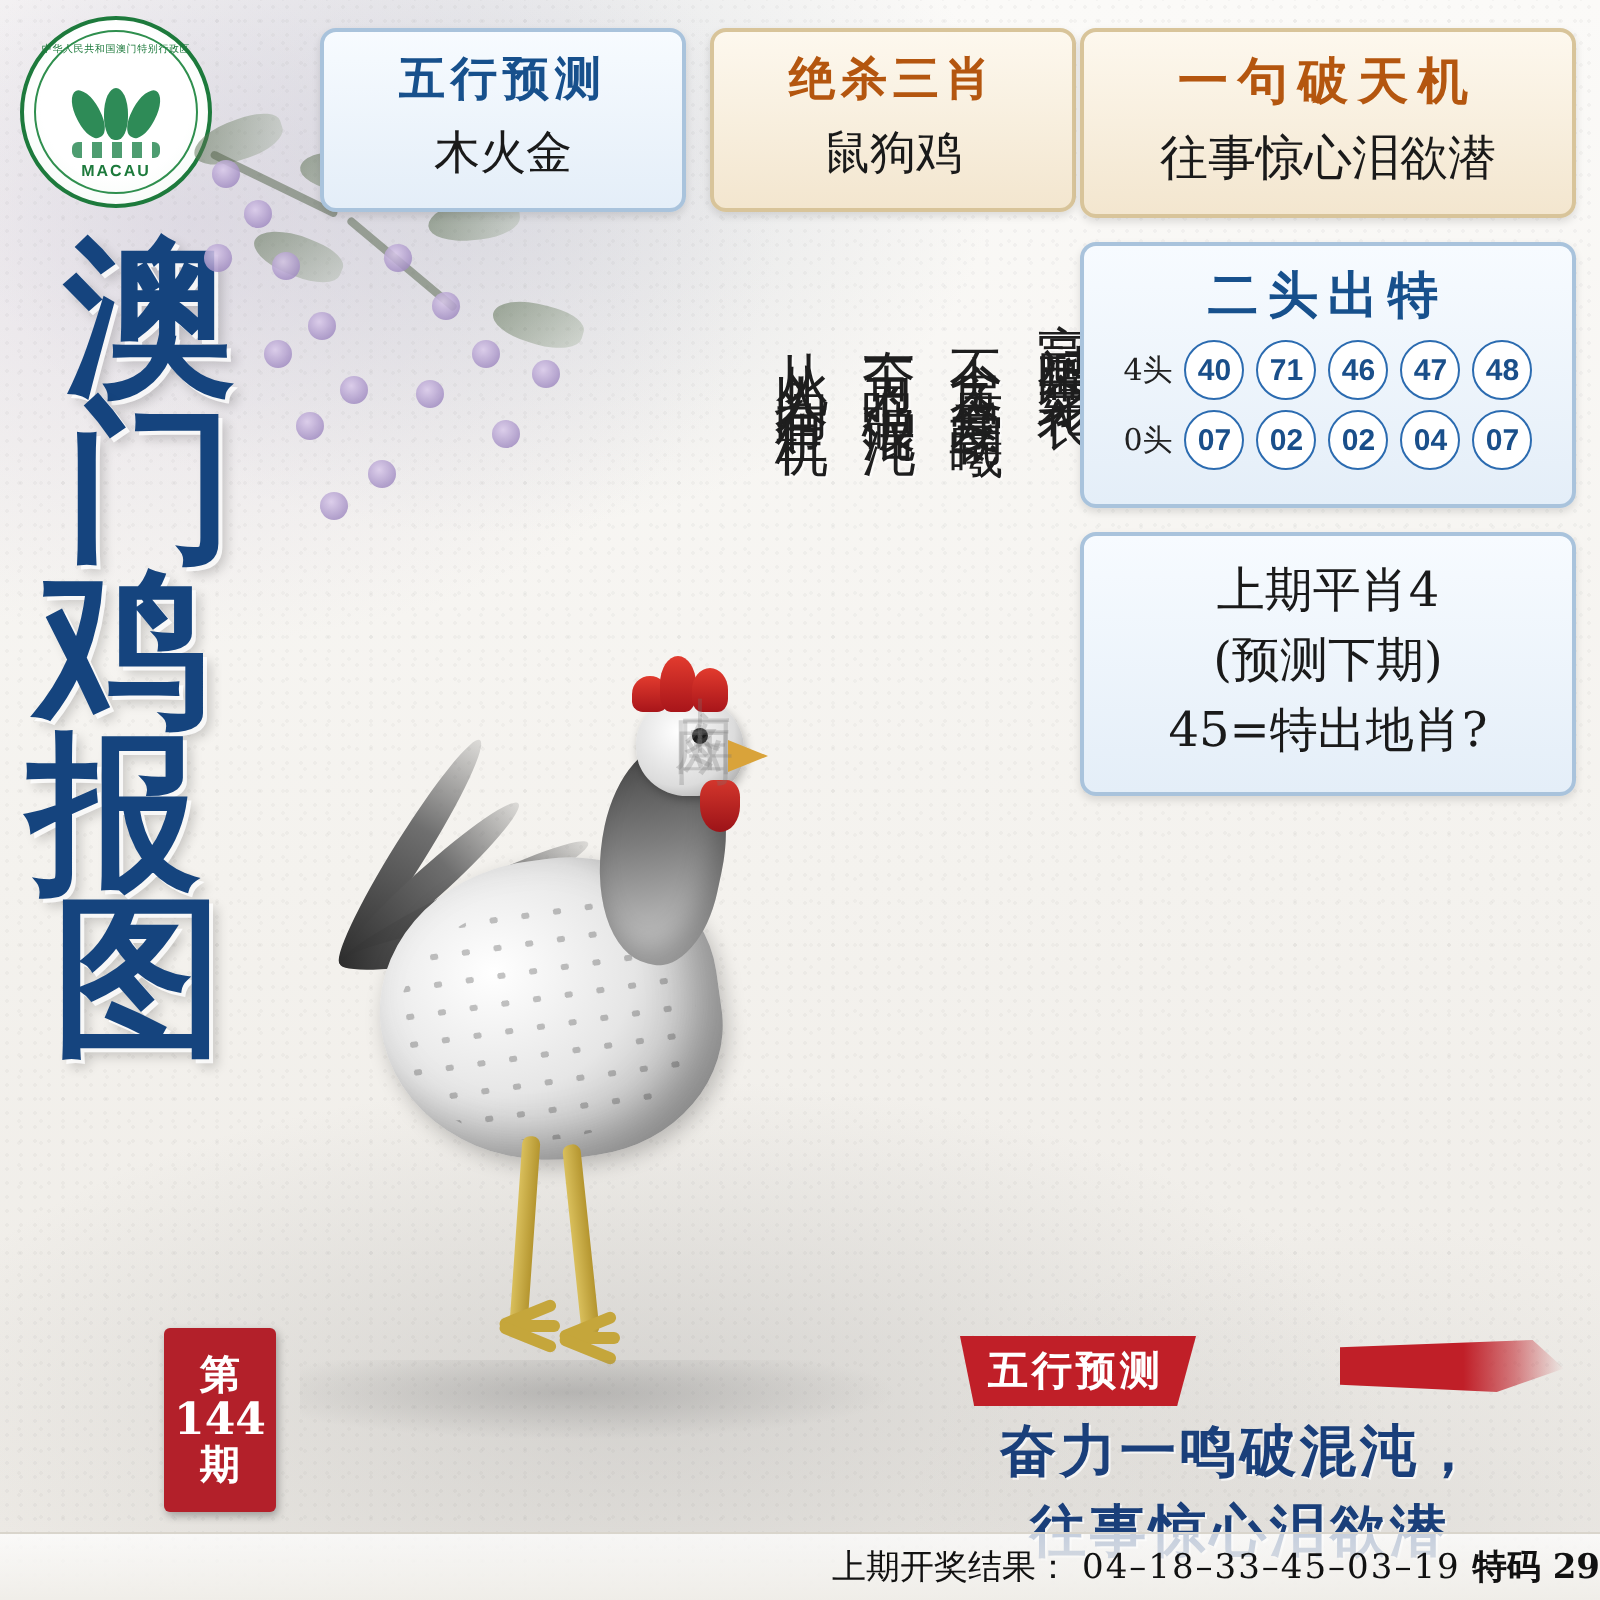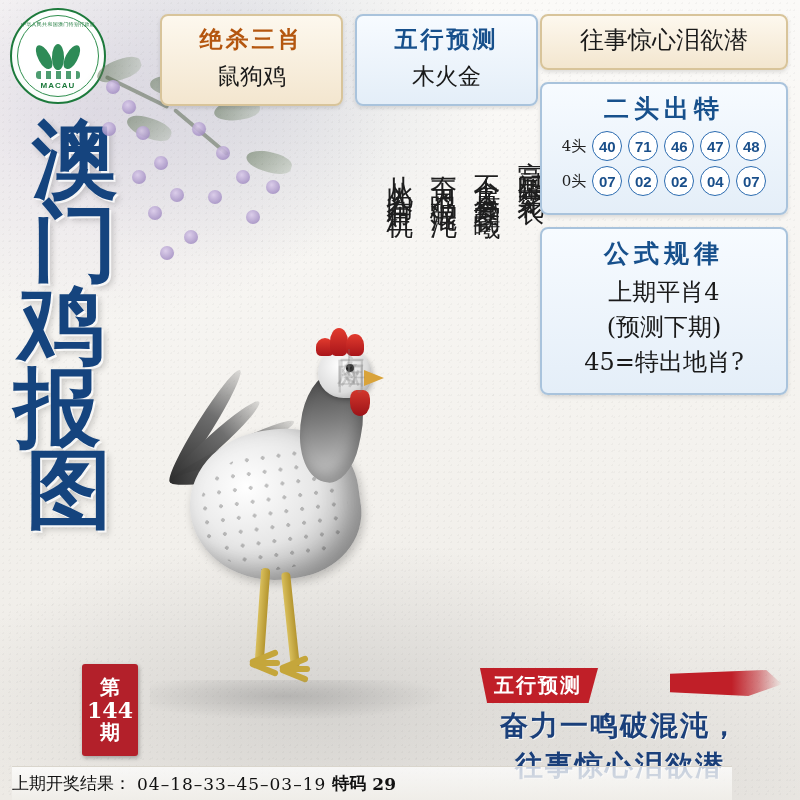--- a/index.html
+++ b/index.html
@@ -262,24 +262,24 @@
   }
   .banner .pl {
     font-family:"DejaVu Serif", serif; color:#1a3f7a; font-weight:bold;
     font-size:28px; letter-spacing:2px; margin-top:4px; text-align:center;
     text-shadow:1px 1px 0 rgba(255,255,255,.7);
   }
   .banner .pl.two { margin-top:2px; }
 
   
   .resultbar {
-    position:absolute; left:12px; bottom:0; width:720px; height:34px;
+    position:absolute; left:0; bottom:0; width:800px; height:34px;
     background:linear-gradient(180deg, rgba(255,255,255,.75), rgba(240,238,233,.95));
     border-top:1px solid #d9d5cc;
-    display:flex; align-items:center; justify-content:flex-start; gap:6px;
+    display:flex; align-items:center; justify-content:flex-end; gap:6px;
     font-size:17px; color:#111; font-family:"DejaVu Serif", serif;
   }
   .resultbar .nums { letter-spacing:1px; }
   .resultbar .sp { font-weight:bold; }
 </style>
 </head>
 <body>
 
 <div class="bg"></div>
 <div class="paperdots"></div>
@@ -371,33 +371,34 @@
 
 <div class="poem">
   <div class="line l1">高冠阔步穿花衣</div>
   <div class="line l2">不贪居食爱朝曦</div>
   <div class="line l3">奋力一鸣破混沌</div>
   <div class="line l4">从此人间有生机</div>
 </div>
 <div class="watermark">库图网—</div>
 
 <div class="toprow">
+  <div class="card c-blue">
+    <div class="hd">五行预测</div>
+    <div class="bd">木火金</div>
+  </div>
   <div class="card c-orange">
     <div class="hd">绝杀三肖</div>
     <div class="bd">鼠狗鸡</div>
   </div>
-  <div class="card c-blue">
-    <div class="hd">五行预测</div>
-    <div class="bd">木火金</div>
-  </div>
 </div>
 
 <div class="cards">
 
   <div class="card c-orange">
+    <div class="hd">一句破天机</div>
     <div class="bd">往事惊心泪欲潜</div>
   </div>
 
   <div class="card c-blue">
     <div class="hd">二头出特</div>
     <div class="ballrow">
       <span class="lbl">4头</span>
       <span class="ball">40</span>
       <span class="ball">71</span>
       <span class="ball">46</span>
@@ -409,21 +410,20 @@
       <span class="ball">07</span>
       <span class="ball">02</span>
       <span class="ball">02</span>
       <span class="ball">04</span>
       <span class="ball">07</span>
     </div>
   </div>
 
 
   <div class="card c-blue">
-    <div class="hd">公式规律</div>
     <div class="bd">
       <div class="ln">上期平肖4</div>
       <div class="ln">(预测下期)</div>
       <div class="ln">45=特出地肖?</div>
     </div>
   </div>
 
 </div>
 
 <div class="banner">

